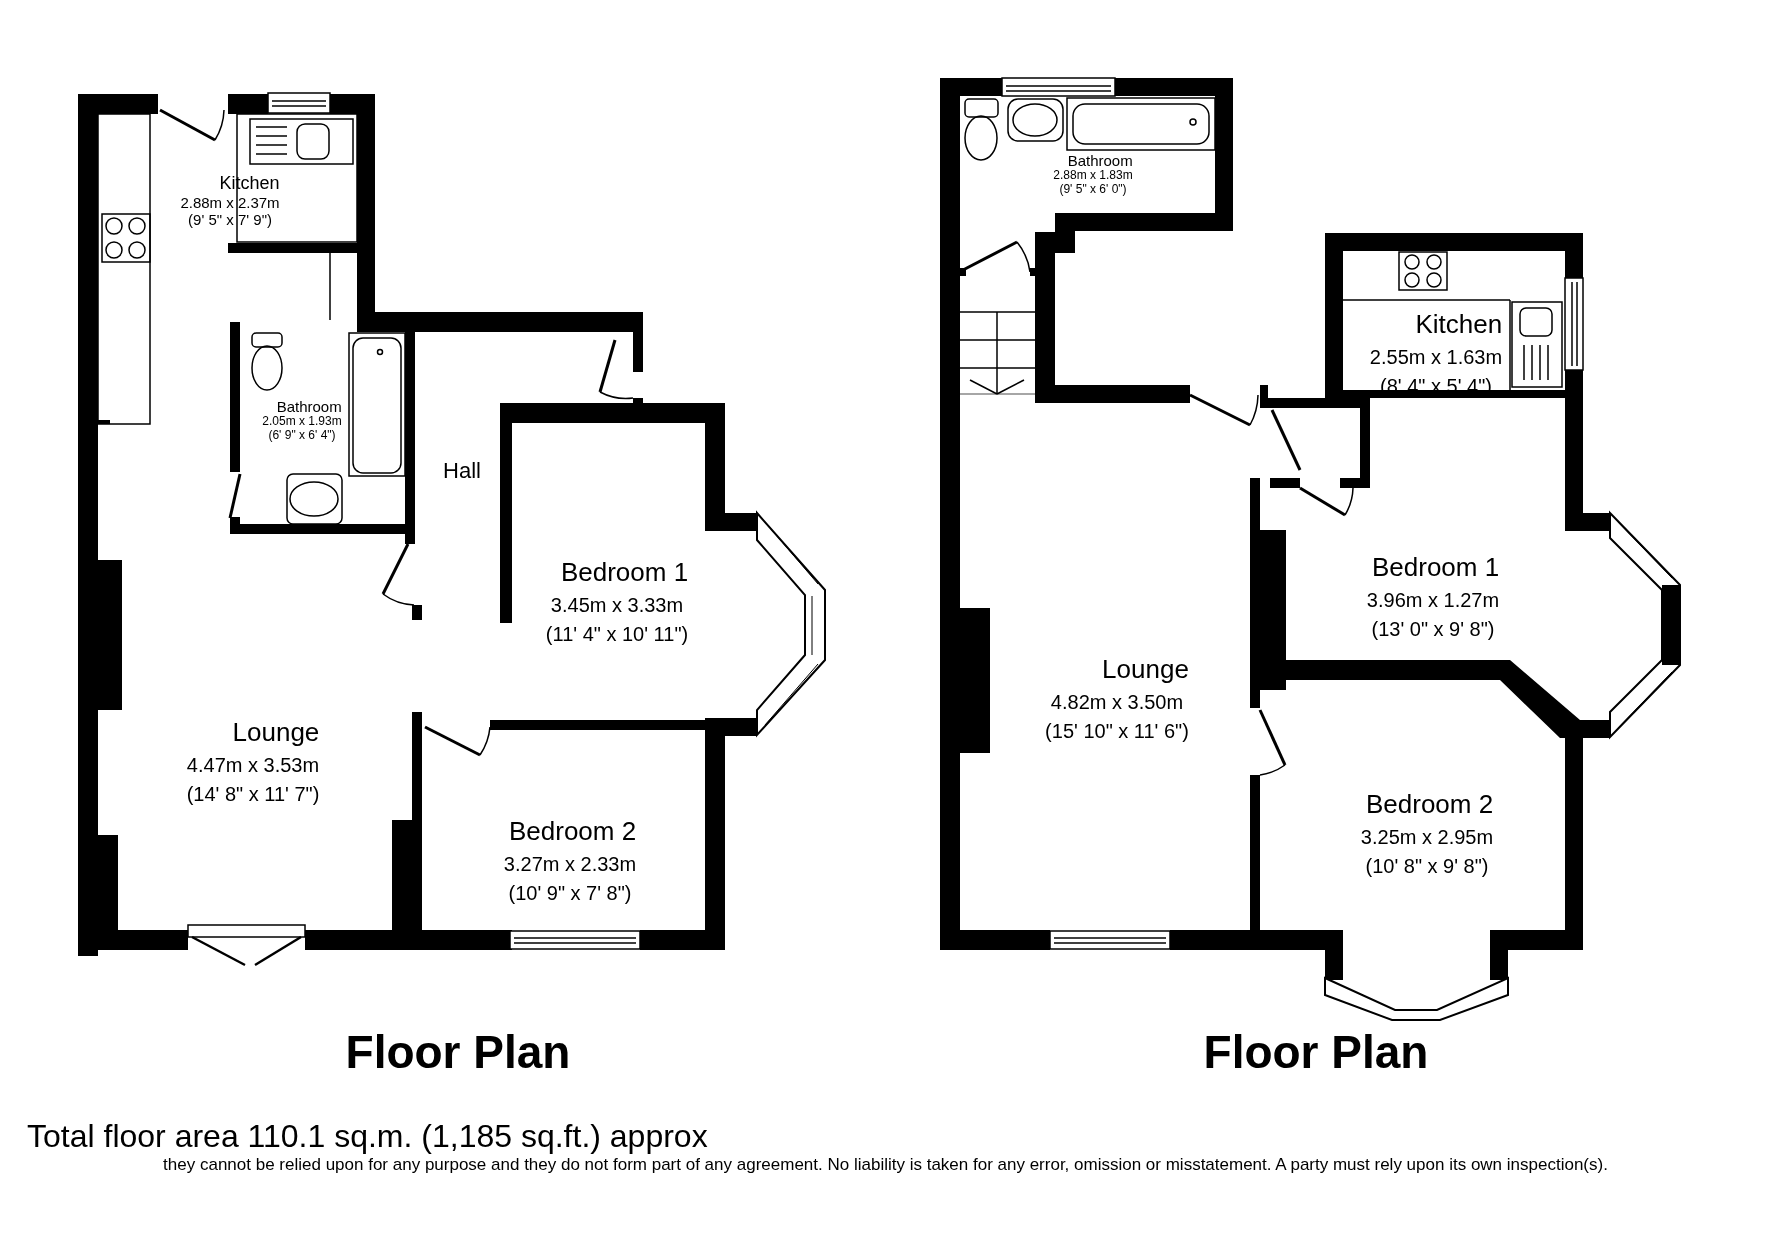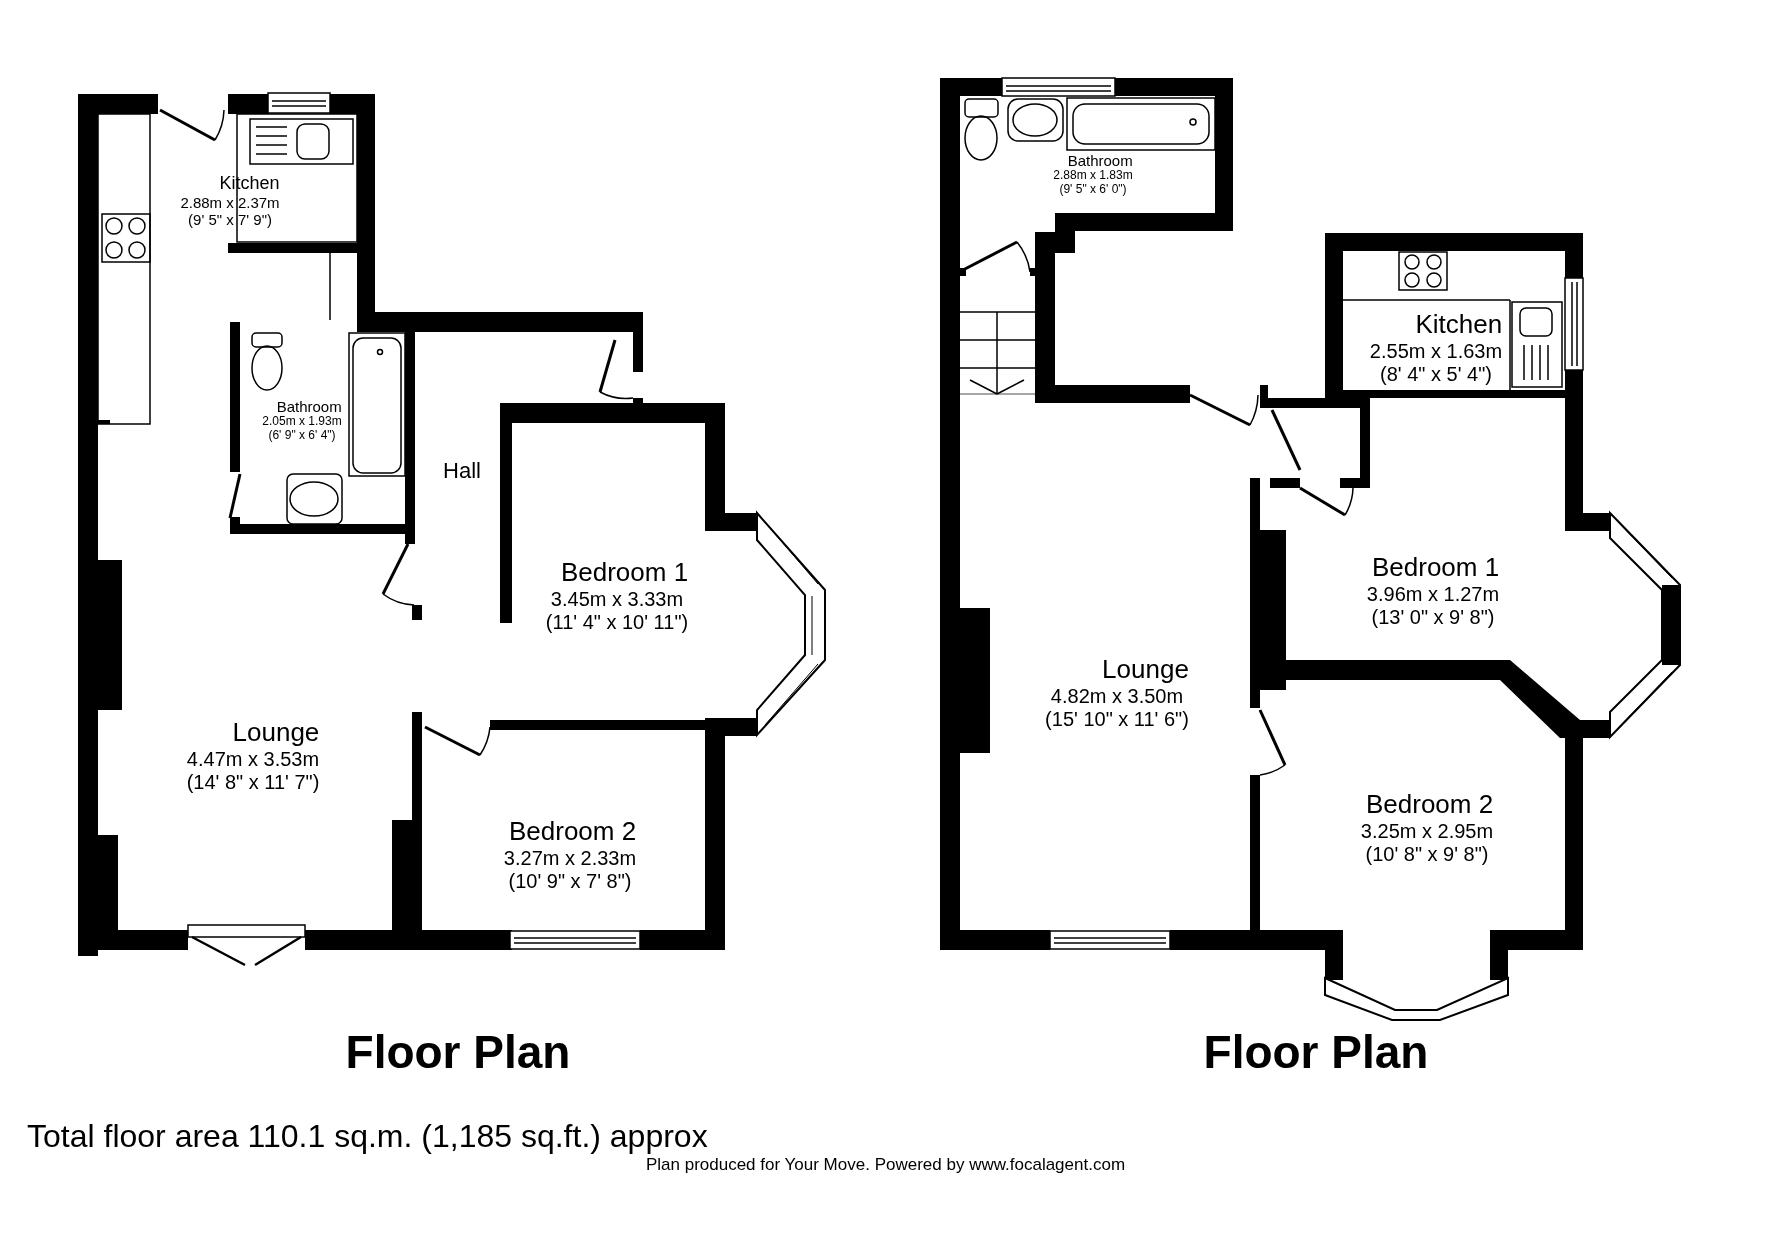--- a/index.html
+++ b/index.html
@@ -3,21 +3,21 @@
 <meta charset="utf-8">
 <style>
   html, body { margin:0; padding:0; background:#ffffff; }
   body { width:1771px; height:1240px; position:relative; overflow:hidden;
          font-family:"Liberation Sans", sans-serif; color:#000; }
   svg.plan { position:absolute; left:0; top:0; }
   .lbl { position:absolute; text-align:center; white-space:nowrap; transform:translateX(-50%); line-height:1.15; }
   .lbl .name { display:block;text-align:right; }
   .lbl .dim { display:block; }
   .big .name { font-size:26px; }
-  .big .dim { font-size:20px; }
+  .big .dim { font-size:20px;margin-top:6px; }
   .med .name { font-size:22px; }
   .sm .name { font-size:15px; }
   .sm .dim { font-size:12px; }
   .title { position:absolute; font-weight:bold; font-size:46px; transform:translateX(-50%); white-space:nowrap; }
   .total { position:absolute; left:27px; top:1118px; font-size:32px; white-space:nowrap; }
   .disclaimer { position:absolute; left:0; width:1771px; top:1155px; text-align:center; font-size:17px; line-height:20px; }
   .disclaimer span { display:block; }
 </style>
 </head>
 <body>
@@ -304,14 +304,14 @@
 </div>
 <div class="lbl big" style="left:1427px; top:790px;">
   <span class="name">Bedroom 2</span>
   <span class="dim">3.25m x 2.95m</span>
   <span class="dim">(10' 8" x 9' 8")</span>
 </div>
 <div class="title" style="left:1316px; top:1025px;">Floor Plan</div>
 
 <div class="total">Total floor area 110.1 sq.m. (1,185 sq.ft.) approx</div>
 <div class="disclaimer">
-  <span>Plan produced for Your Move. Powered by www.focalagent.com</span>
+  <span>they cannot be relied upon for any purpose and they do not form part of any agreement. No liability is taken for any error, omission or misstatement. A party must rely upon its own inspection(s).</span>
 </div>
 
 </body></html>

